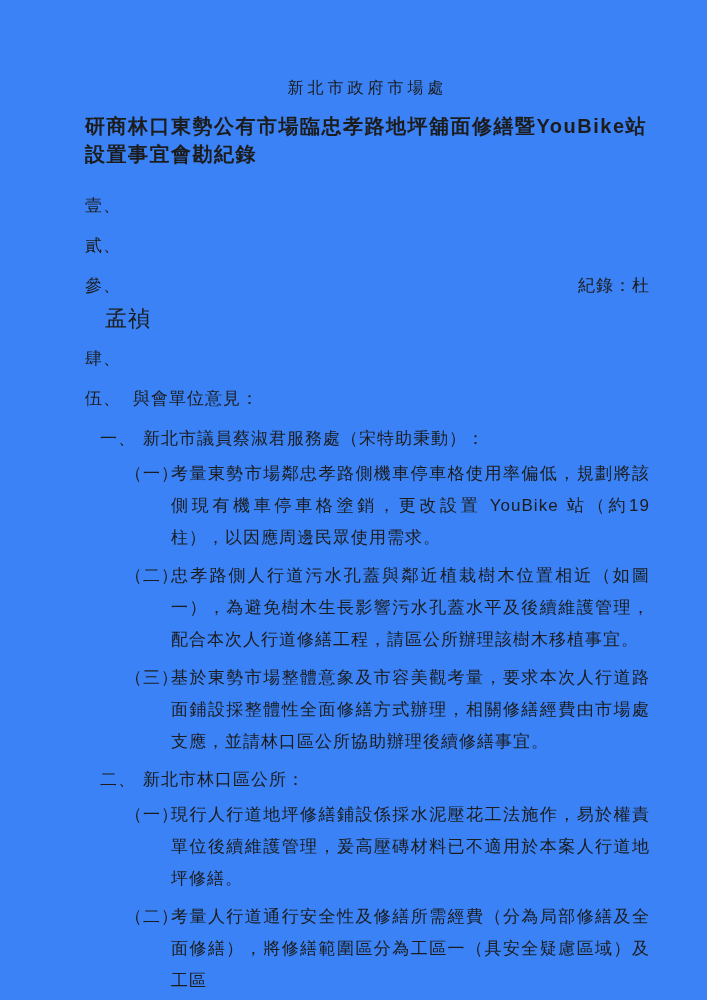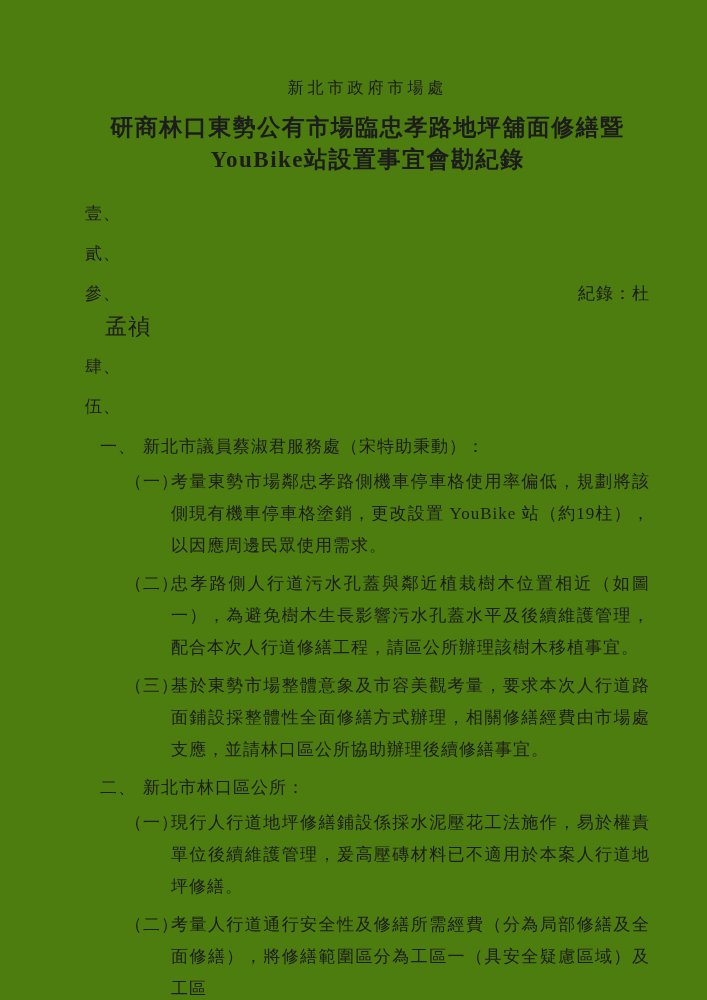--- a/index.html
+++ b/index.html
@@ -5,35 +5,34 @@
   html, body {
     margin: 0;
     padding: 0;
     background: #ffffff;
   }
   .page {
     position: relative;
     width: 707px;
     height: 1000px;
     box-sizing: border-box;
-    background: #4d7c0f;
+    background: #3b82f6;
     color: #1c1c1c;
     padding: 78px 57px 0 85px;
     overflow: hidden;
-    font-family: Liberation Serif, serif;
+    font-family: Liberation Sans, sans-serif;
   }
   .org {
     text-align: center;
     font-size: 16px;
     letter-spacing: 4px;
     margin-bottom: 13px;
   }
   .doc-title {
-    text-align: center;
-    font-size: 23px;
+    font-size: 20px;
     font-weight: bold;
     letter-spacing: 1.5px;
     line-height: 1.4;
     margin: 12px 0 26px 0;
   }
   .sec-row {
     display: flex;
     align-items: baseline;
     font-size: 17px;
     letter-spacing: 1px;
@@ -112,20 +111,21 @@
     <span>紀錄：杜</span>
   </div>
   <div class="wrap-line">孟禎</div>
 
   <div class="sec-row">
     <span class="sec-label">肆、</span>
   </div>
 
   <div class="sec-row">
     <span class="sec-label">伍、</span>
+    <span class="sec-text">與會單位意見：</span>
   </div>
 
   <div class="op-heading">
     <span class="op-num">一、</span>
     <span>新北市議員蔡淑君服務處（宋特助秉動）：</span>
   </div>
 
   <div class="op-item">
     <span class="item-num">（一）</span>
     <div class="item-text">考量東勢市場鄰忠孝路側機車停車格使用率偏低，規劃將該側現有機車停車格塗銷，更改設置 YouBike 站（約19柱），以因應周邊民眾使用需求。</div>

